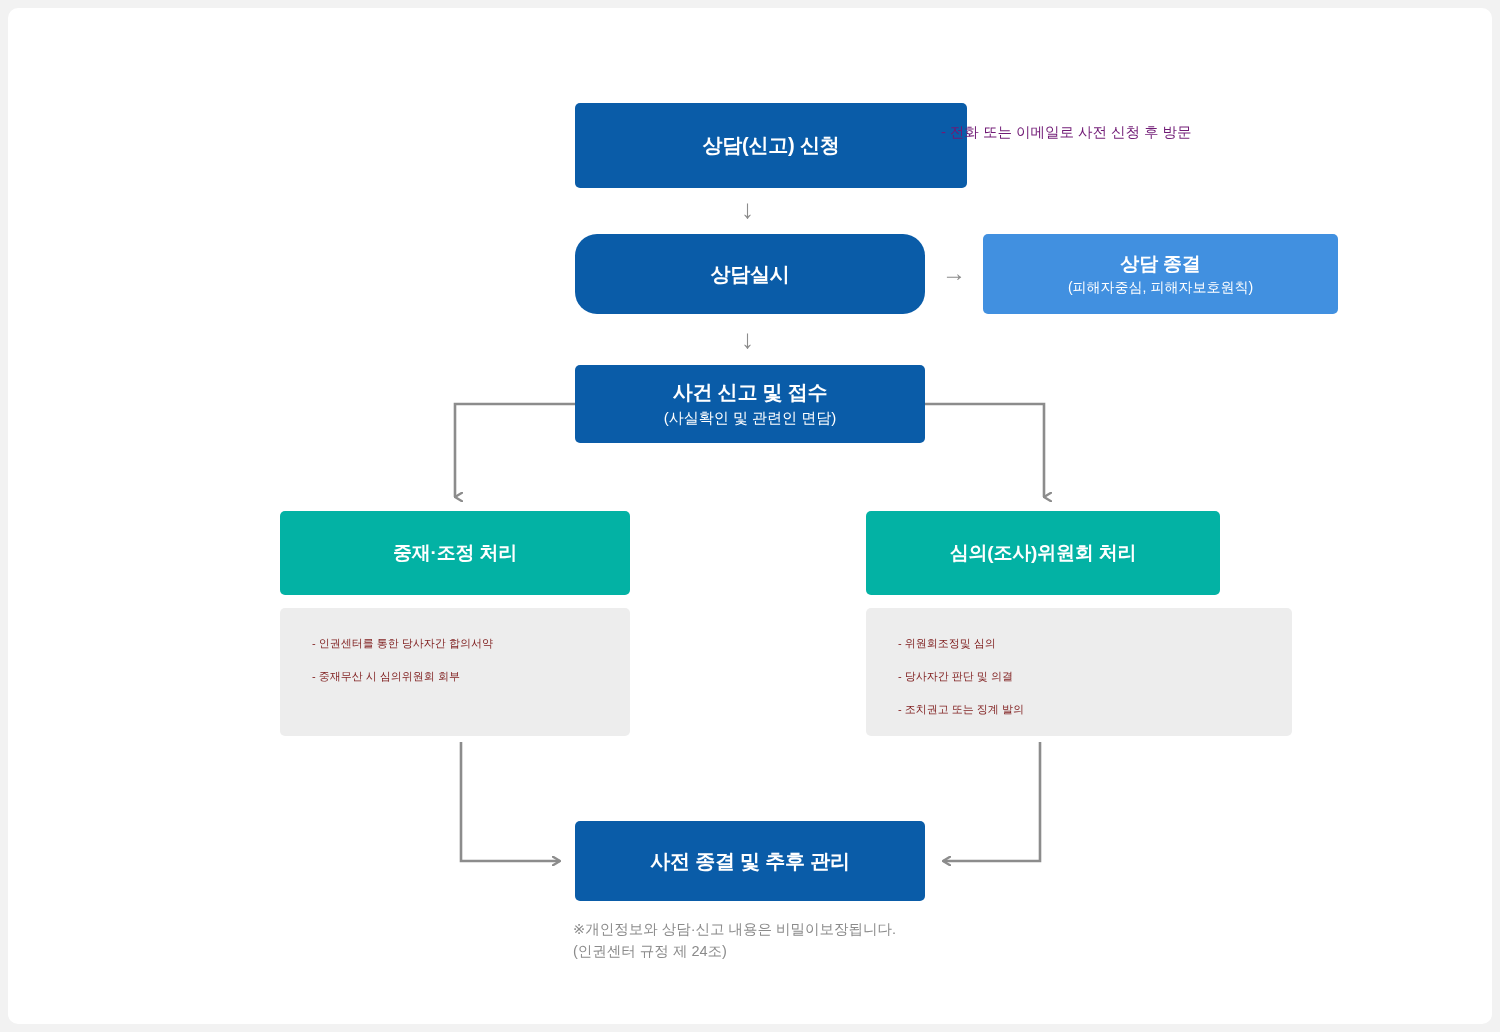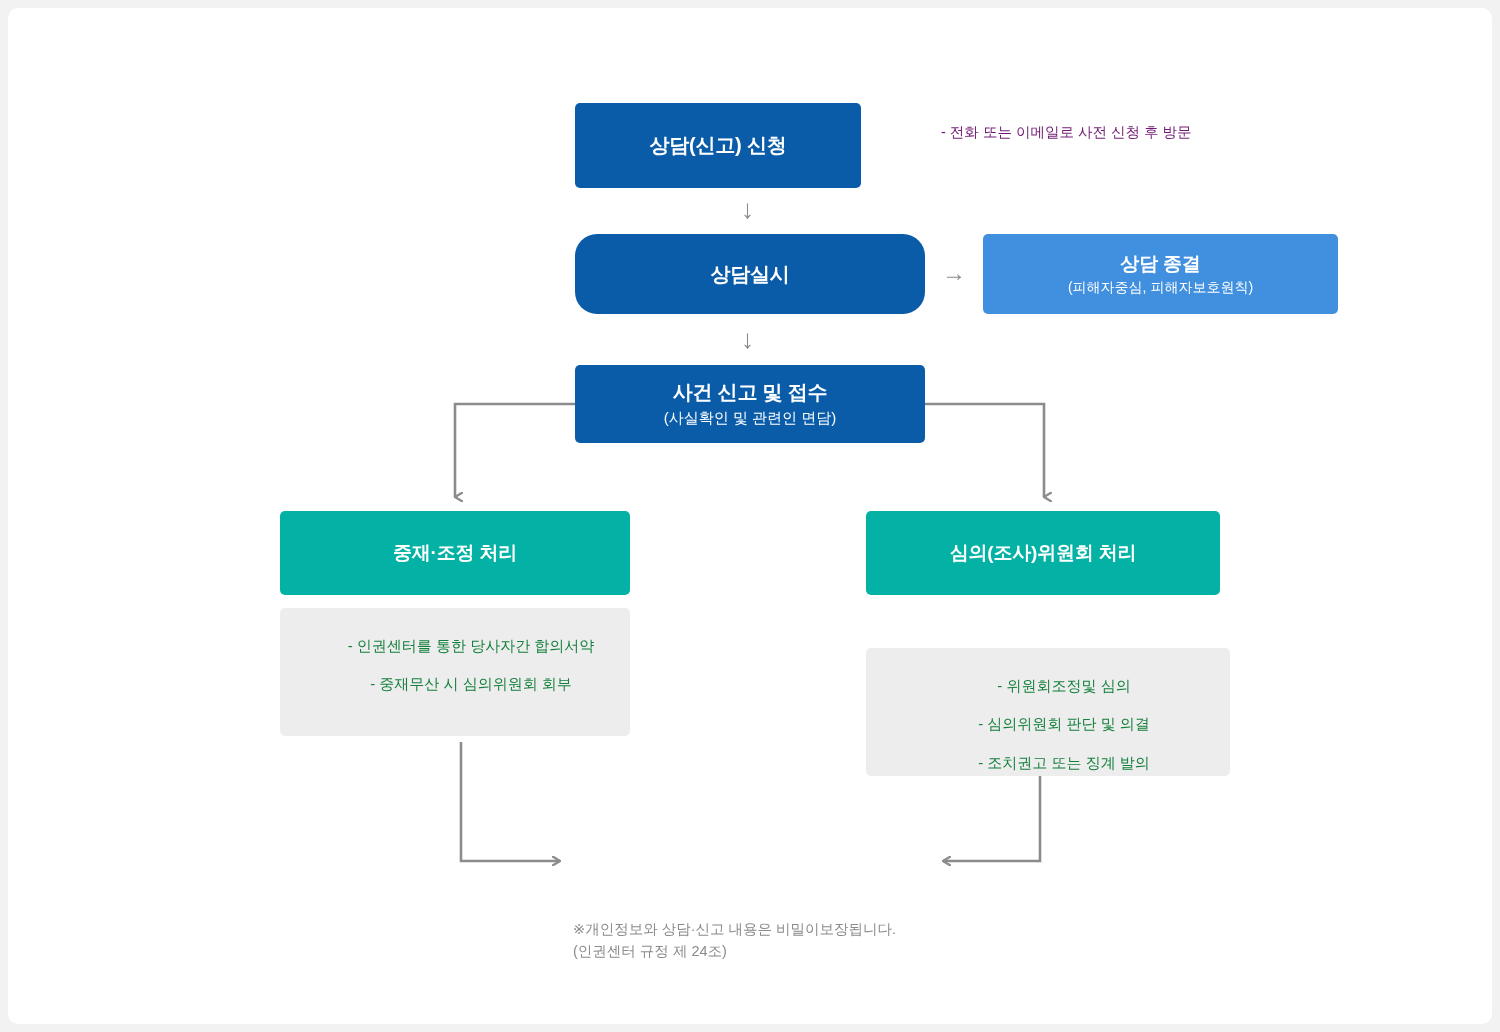--- a/index.html
+++ b/index.html
@@ -64,21 +64,21 @@
     line-height: 1.3;
     margin-top: 3px;
   }
 
   .node-blue   { background: #0a5ca8; }
   .node-ltblue { background: #4190e0; }
   .node-teal   { background: #03b2a4; }
 
   
   #node-apply {
-    left: 575px; top: 103px; width: 286px; height: 85px;
+    left: 575px; top: 103px; width: 392px; height: 85px;
   }
   #node-apply .title { font-size: 20px; }
 
   #node-consult {
     left: 575px; top: 234px; width: 350px; height: 80px; border-radius: 22px;
   }
   #node-consult .title { font-size: 20px; }
 
   #node-close {
     left: 983px; top: 234px; width: 355px; height: 80px;
@@ -114,32 +114,31 @@
     background: #ededed;
     border-radius: 5px;
     padding: 28px 0 0 0;
   }
   .detail-panel ul {
     list-style: none;
     margin: 0;
     padding: 0 0 0 32px;
   }
   .detail-panel li {
-    font-size: 15px;
-    color: #15803d;
+    font-size: 11px;
+    color: #7f1d1d;
     line-height: 1.35;
     margin-bottom: 18px;
     white-space: nowrap;
-    text-align: center;
   }
   #detail-mediation {
     left: 280px; top: 608px; width: 350px; height: 128px;
   }
   #detail-committee {
-    left: 866px; top: 608px; width: 364px; height: 128px; margin-top: 40px;
+    left: 866px; top: 608px; width: 426px; height: 128px;
   }
 
   
   #apply-notes {
     position: absolute;
     left: 941px;
     top: 120px;
     width: 330px;
   }
   #apply-notes .note-line {
@@ -245,32 +244,35 @@
     </div>
 
     <div class="node node-teal" id="node-mediation">
       <div class="title">중재·조정 처리</div>
     </div>
 
     <div class="node node-teal" id="node-committee">
       <div class="title">심의(조사)위원회 처리</div>
     </div>
 
+    <div class="node node-blue" id="node-final">
+      <div class="title">사전 종결 및 추후 관리</div>
+    </div>
 
     <div class="detail-panel" id="detail-mediation">
       <ul>
         <li>- 인권센터를 통한 당사자간 합의서약</li>
         <li>- 중재무산 시 심의위원회 회부</li>
       </ul>
     </div>
 
     <div class="detail-panel" id="detail-committee">
       <ul>
         <li>- 위원회조정및 심의</li>
-        <li>- 심의위원회 판단 및 의결</li>
+        <li>- 당사자간 판단 및 의결</li>
         <li>- 조치권고 또는 징계 발의</li>
       </ul>
     </div>
 
     <div id="apply-notes">
       <div class="note-line">- 전화 또는 이메일로 사전 신청 후 방문</div>
     </div>
 
     <div id="footnote">
       <div class="fn-line">※개인정보와 상담·신고 내용은 비밀이보장됩니다.</div>

